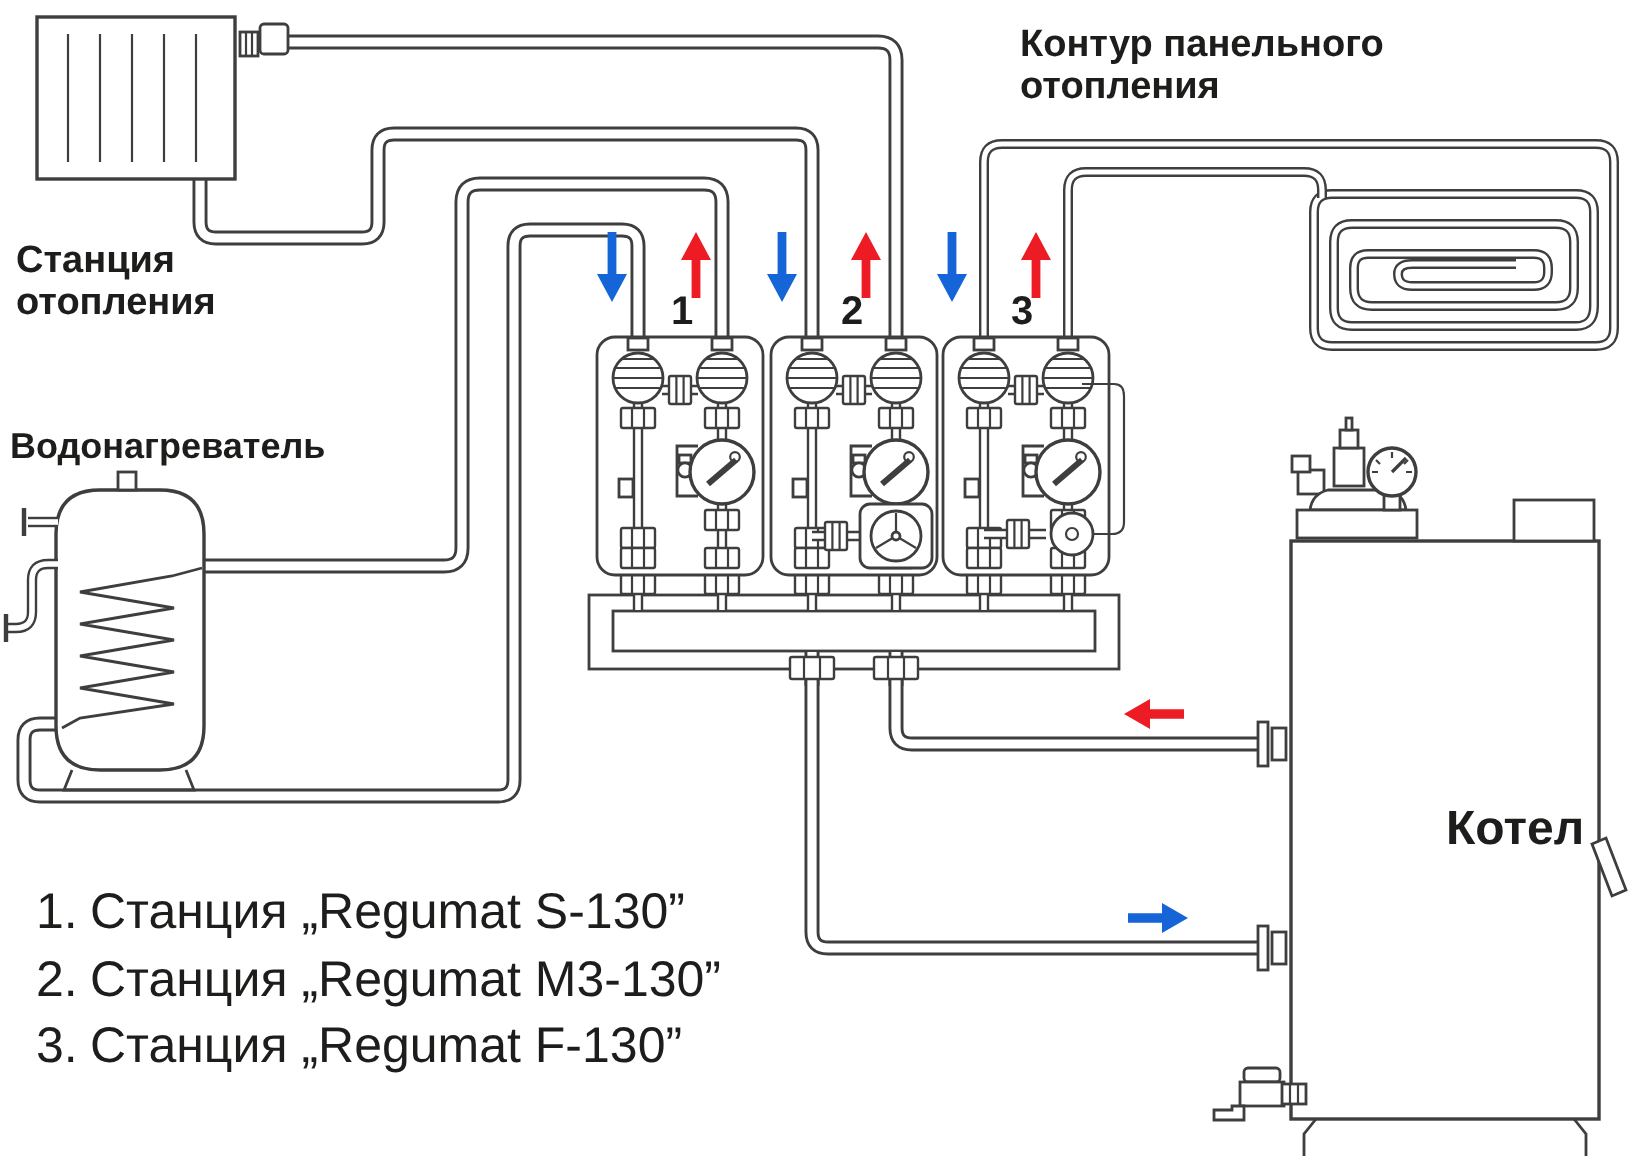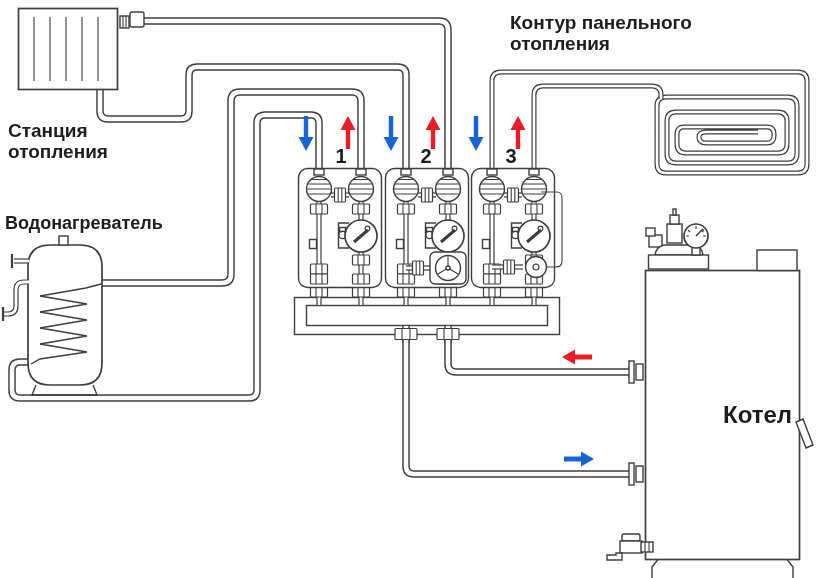--- a/index.html
+++ b/index.html
@@ -239,13 +239,18 @@
   </div>
 
   <div class="lbl" style="left:5px;top:213px;font-size:18px;">Водонагреватель</div>
 
   <div class="lbl" style="left:685px;top:401px;font-size:24px;margin-left:38px;">Котел</div>
 
   <div class="num" style="left:331px;top:145px;">1</div>
   <div class="num" style="left:416px;top:145px;">2</div>
   <div class="num" style="left:501px;top:145px;">3</div>
 
+  <div id="legend">
+    <div class="leg-row"><span class="leg-num">1.</span><span>Станция „Regumat S-130”</span></div>
+    <div class="leg-row"><span class="leg-num">2.</span><span>Станция „Regumat M3-130”</span></div>
+    <div class="leg-row"><span class="leg-num">3.</span><span>Станция „Regumat F-130”</span></div>
+  </div>
 </div>
 
 </body></html>

